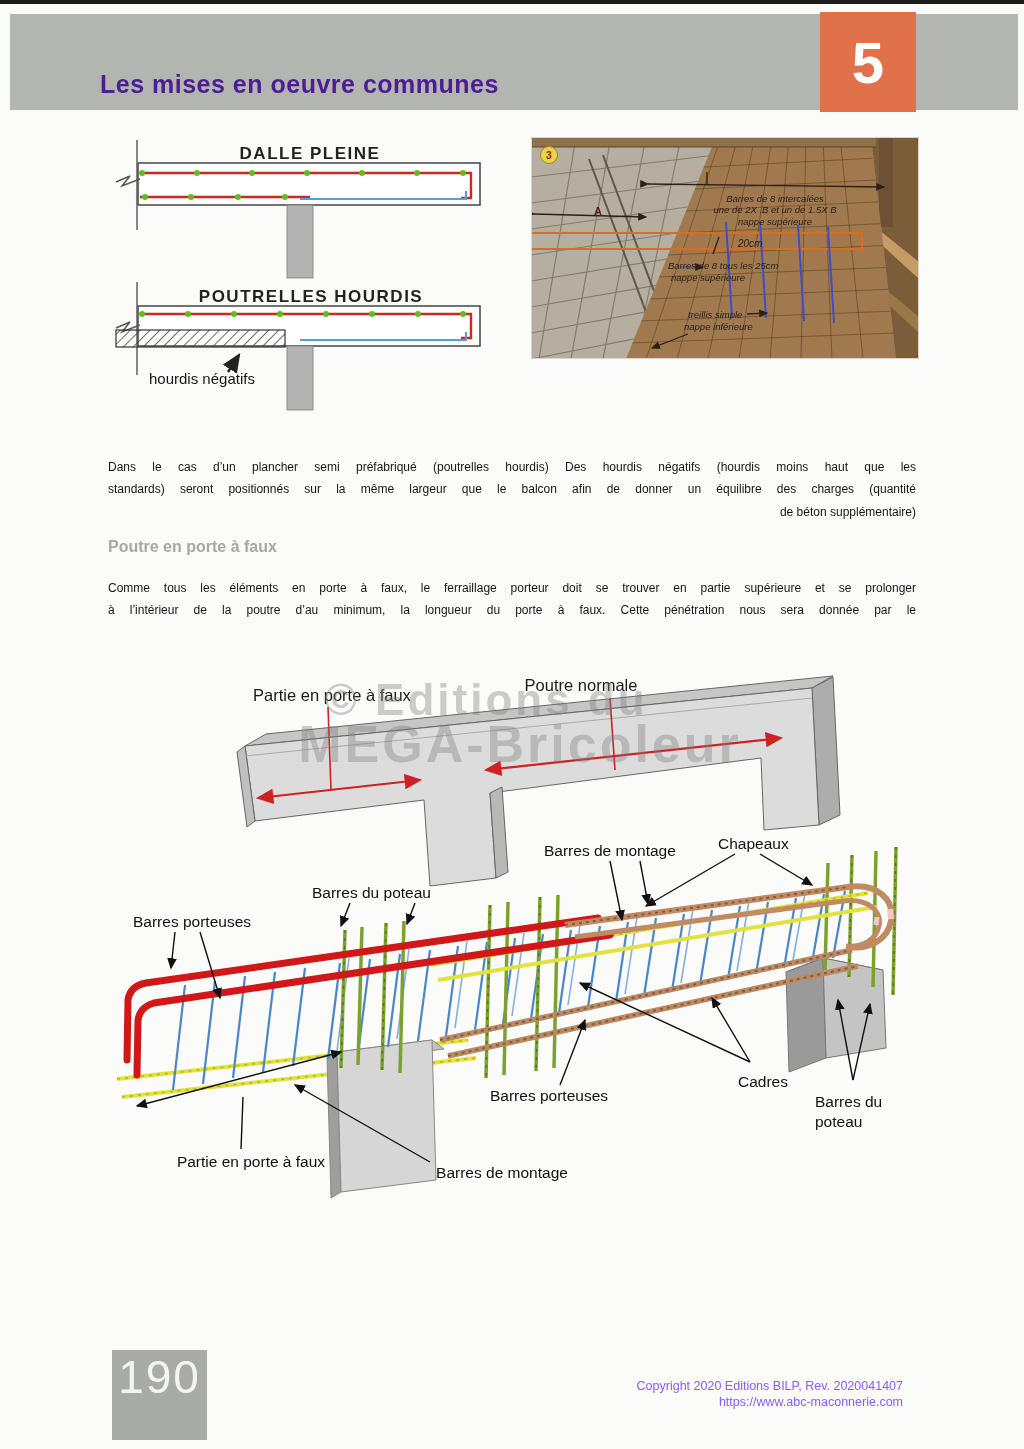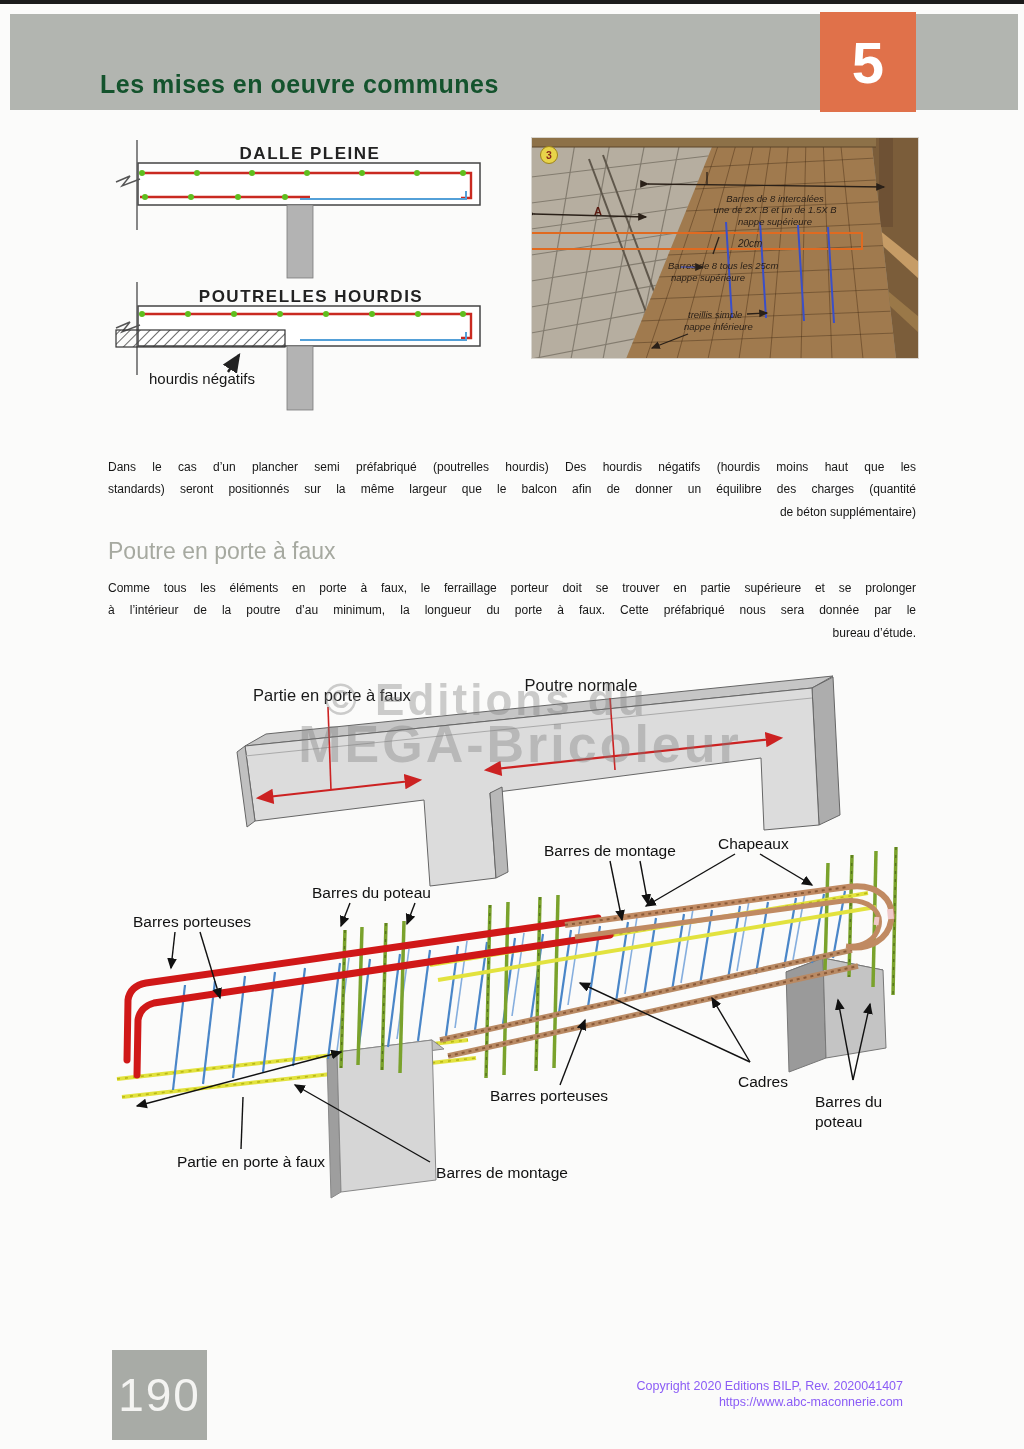--- a/index.html
+++ b/index.html
@@ -1,30 +1,30 @@
 <!DOCTYPE html>
 <html><head>
 <meta charset="utf-8">
 <style>
   html,body{margin:0;padding:0;background:#e8e8e8;}
   .page{position:relative;width:1024px;height:1449px;background:#fbfbfa;overflow:hidden;
         font-family:"Liberation Sans",sans-serif;}
   .top-strip{position:absolute;left:0;top:0;width:1024px;height:4px;background:#1b1b1b;}
   .header-band{position:absolute;left:10px;top:14px;width:1008px;height:96px;background:#b2b5b0;}
-  .header-title{position:absolute;left:100px;top:70px;font-size:25px;font-weight:bold;color:#14532d;letter-spacing:.5px;}
+  .header-title{position:absolute;left:100px;top:70px;font-size:25px;font-weight:bold;color:#4c1d95;letter-spacing:.5px;}
   .chapter-box{position:absolute;left:820px;top:12px;width:96px;height:100px;background:#e0714a;
                display:flex;align-items:center;justify-content:center;}
   .chapter-num{font-size:58px;font-weight:bold;color:#ffffff;}
   .fig{position:absolute;}
   .para{position:absolute;left:108px;width:808px;font-size:12px;color:#161616;line-height:22.4px;}
   .para .jl{text-align:justify;text-align-last:justify;}
   .para .ll{text-align:right;}
-  .section-heading{position:absolute;left:108px;top:538px;font-size:23px;font-weight:normal;color:#a6a9a0;}
+  .section-heading{position:absolute;left:108px;top:538px;font-size:16px;font-weight:bold;color:#a6a9a0;}
   .page-number-box{position:absolute;left:112px;top:1350px;width:95px;height:90px;background:#a8aba6;
-                   display:flex;align-items:center;justify-content:center;}
+                   display:flex;align-items:flex-start;justify-content:center;}
   .page-number{font-size:46px;color:#f4f4f2;letter-spacing:2px;}
   .copyright{position:absolute;right:121px;top:1378px;text-align:right;font-size:12.5px;line-height:16px;color:#8b5cf6;}
   svg text{font-family:"Liberation Sans",sans-serif;}
 </style>
 </head>
 <body>
 
 <div class="page">
   <div class="top-strip"></div>
 
@@ -190,22 +190,21 @@
   <div class="para" style="top:456px">
     <div class="jl">Dans le cas d’un plancher semi préfabriqué (poutrelles hourdis) Des hourdis négatifs (hourdis moins haut que les</div>
     <div class="jl">standards) seront positionnés sur la même largeur que le balcon afin de donner un équilibre des charges (quantité</div>
     <div class="ll">de béton supplémentaire)</div>
   </div>
 
   <div class="section-heading">Poutre en porte à faux</div>
 
   <div class="para" style="top:577px">
     <div class="jl">Comme tous les éléments en porte à faux, le ferraillage porteur doit se trouver en partie supérieure et se prolonger</div>
-    <div class="jl">à l’intérieur de la poutre d’au minimum, la longueur du porte à faux. Cette préfabriqué nous sera donnée par le</div>
-    <div class="ll">bureau d’étude.</div>
+    <div class="jl">à l’intérieur de la poutre d’au minimum, la longueur du porte à faux. Cette pénétration nous sera donnée par le</div>
   </div>
 
   <svg class="fig" style="left:100px;top:655px" width="830" height="565" viewBox="0 0 830 565">
     <defs>
       <marker id="arrK" markerWidth="9" markerHeight="9" refX="7" refY="3.5" orient="auto">
         <polygon points="0,0 8,3.5 0,7" fill="#111"></polygon>
       </marker>
       <marker id="arrR" markerWidth="9" markerHeight="9" refX="7" refY="3.5" orient="auto">
         <polygon points="0,0 8,3.5 0,7" fill="#cc2222"></polygon>
       </marker>

